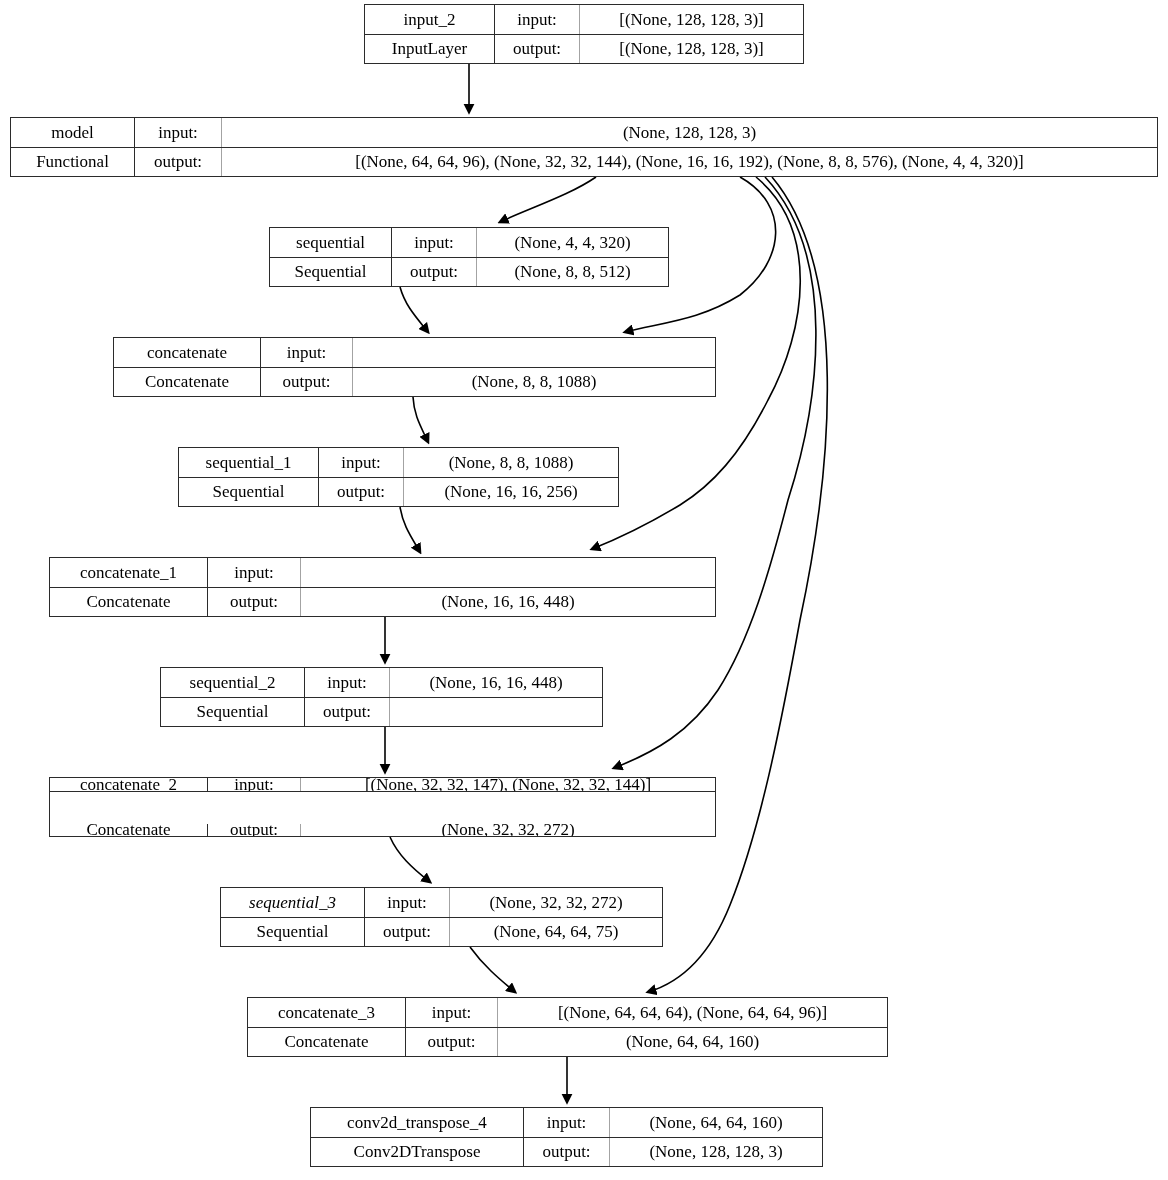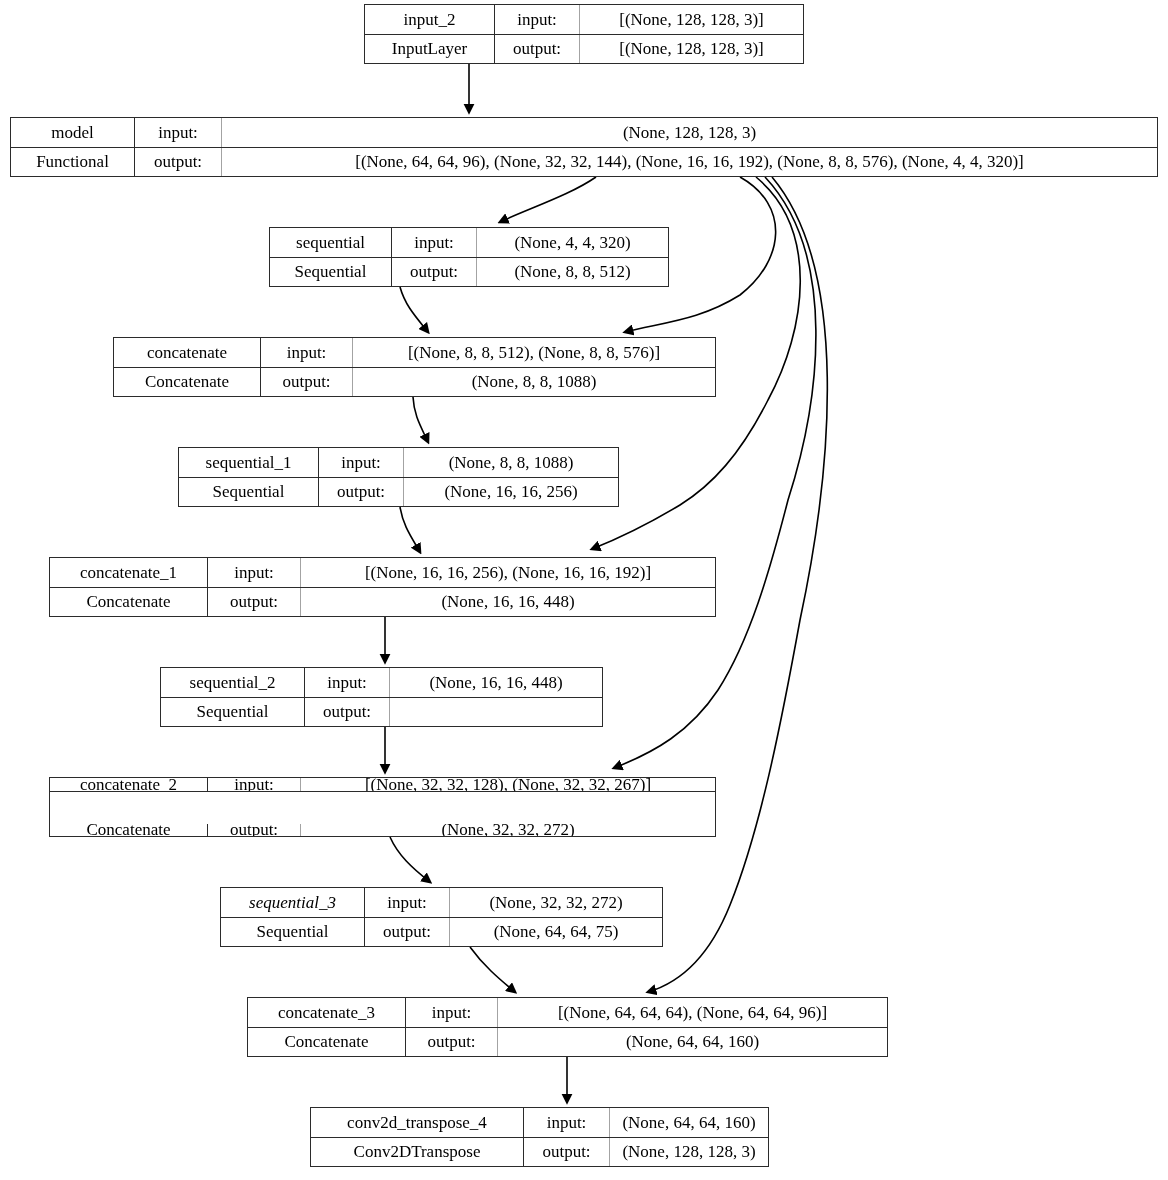--- a/index.html
+++ b/index.html
@@ -140,21 +140,20 @@
         <div class="node-row row-bottom">
           <div class="cell c-name" style="width: 122px;">Sequential</div>
           <div class="cell c-io" style="width: 85px;">output:</div>
           <div class="cell c-shape">(None, 8, 8, 512)</div>
         </div>
       </div>
       <div class="node" style="left: 113px; top: 337px; width: 603px; height: 60px;">
         <div class="node-row row-top">
           <div class="cell c-name" style="width: 147px;">concatenate</div>
           <div class="cell c-io" style="width: 92px;">input:</div>
-          <div class="cell c-shape">[(None, 8, 8, 512), (None, 8, 8, 576)]</div>
         </div>
         <div class="node-row row-bottom">
           <div class="cell c-name" style="width: 147px;">Concatenate</div>
           <div class="cell c-io" style="width: 92px;">output:</div>
           <div class="cell c-shape">(None, 8, 8, 1088)</div>
         </div>
       </div>
       <div class="node" style="left: 178px; top: 447px; width: 441px; height: 60px;">
         <div class="node-row row-top">
           <div class="cell c-name" style="width: 140px; text-align: right;">sequential_1</div>
@@ -164,21 +163,20 @@
         <div class="node-row row-bottom">
           <div class="cell c-name" style="width: 140px;">Sequential</div>
           <div class="cell c-io" style="width: 85px;">output:</div>
           <div class="cell c-shape">(None, 16, 16, 256)</div>
         </div>
       </div>
       <div class="node" style="left: 49px; top: 557px; width: 667px; height: 60px;">
         <div class="node-row row-top">
           <div class="cell c-name" style="width: 158px;">concatenate_1</div>
           <div class="cell c-io" style="width: 93px;">input:</div>
-          <div class="cell c-shape">[(None, 16, 16, 256), (None, 16, 16, 192)]</div>
         </div>
         <div class="node-row row-bottom">
           <div class="cell c-name" style="width: 158px;">Concatenate</div>
           <div class="cell c-io" style="width: 93px;">output:</div>
           <div class="cell c-shape">(None, 16, 16, 448)</div>
         </div>
       </div>
       <div class="node" style="left: 160px; top: 667px; width: 443px; height: 60px;">
         <div class="node-row row-top">
           <div class="cell c-name" style="width: 144px;">sequential_2</div>
@@ -187,21 +185,21 @@
         </div>
         <div class="node-row row-bottom">
           <div class="cell c-name" style="width: 144px;">Sequential</div>
           <div class="cell c-io" style="width: 85px;">output:</div>
         </div>
       </div>
       <div class="node" style="left: 49px; top: 777px; width: 667px; height: 60px; gap: 32px;">
         <div class="node-row row-top">
           <div class="cell c-name" style="width: 158px;">concatenate_2</div>
           <div class="cell c-io" style="width: 93px;">input:</div>
-          <div class="cell c-shape">[(None, 32, 32, 128), (None, 32, 32, 267)]</div>
+          <div class="cell c-shape">[(None, 32, 32, 147), (None, 32, 32, 144)]</div>
         </div>
         <div class="node-row row-bottom">
           <div class="cell c-name" style="width: 158px;">Concatenate</div>
           <div class="cell c-io" style="width: 93px;">output:</div>
           <div class="cell c-shape">(None, 32, 32, 272)</div>
         </div>
       </div>
       <div class="node" style="left: 220px; top: 887px; width: 443px; height: 60px;">
         <div class="node-row row-top">
           <div class="cell c-name" style="width: 144px; font-style: italic;">sequential_3</div>
@@ -219,21 +217,21 @@
           <div class="cell c-name" style="width: 158px;">concatenate_3</div>
           <div class="cell c-io" style="width: 92px;">input:</div>
           <div class="cell c-shape">[(None, 64, 64, 64), (None, 64, 64, 96)]</div>
         </div>
         <div class="node-row row-bottom">
           <div class="cell c-name" style="width: 158px;">Concatenate</div>
           <div class="cell c-io" style="width: 92px;">output:</div>
           <div class="cell c-shape">(None, 64, 64, 160)</div>
         </div>
       </div>
-      <div class="node" style="left: 310px; top: 1107px; width: 459px; height: 60px;">
+      <div class="node" style="left: 310px; top: 1107px; width: 513px; height: 60px;">
         <div class="node-row row-top">
           <div class="cell c-name" style="width: 213px;">conv2d_transpose_4</div>
           <div class="cell c-io" style="width: 86px;">input:</div>
           <div class="cell c-shape">(None, 64, 64, 160)</div>
         </div>
         <div class="node-row row-bottom">
           <div class="cell c-name" style="width: 213px;">Conv2DTranspose</div>
           <div class="cell c-io" style="width: 86px;">output:</div>
           <div class="cell c-shape">(None, 128, 128, 3)</div>
         </div>

